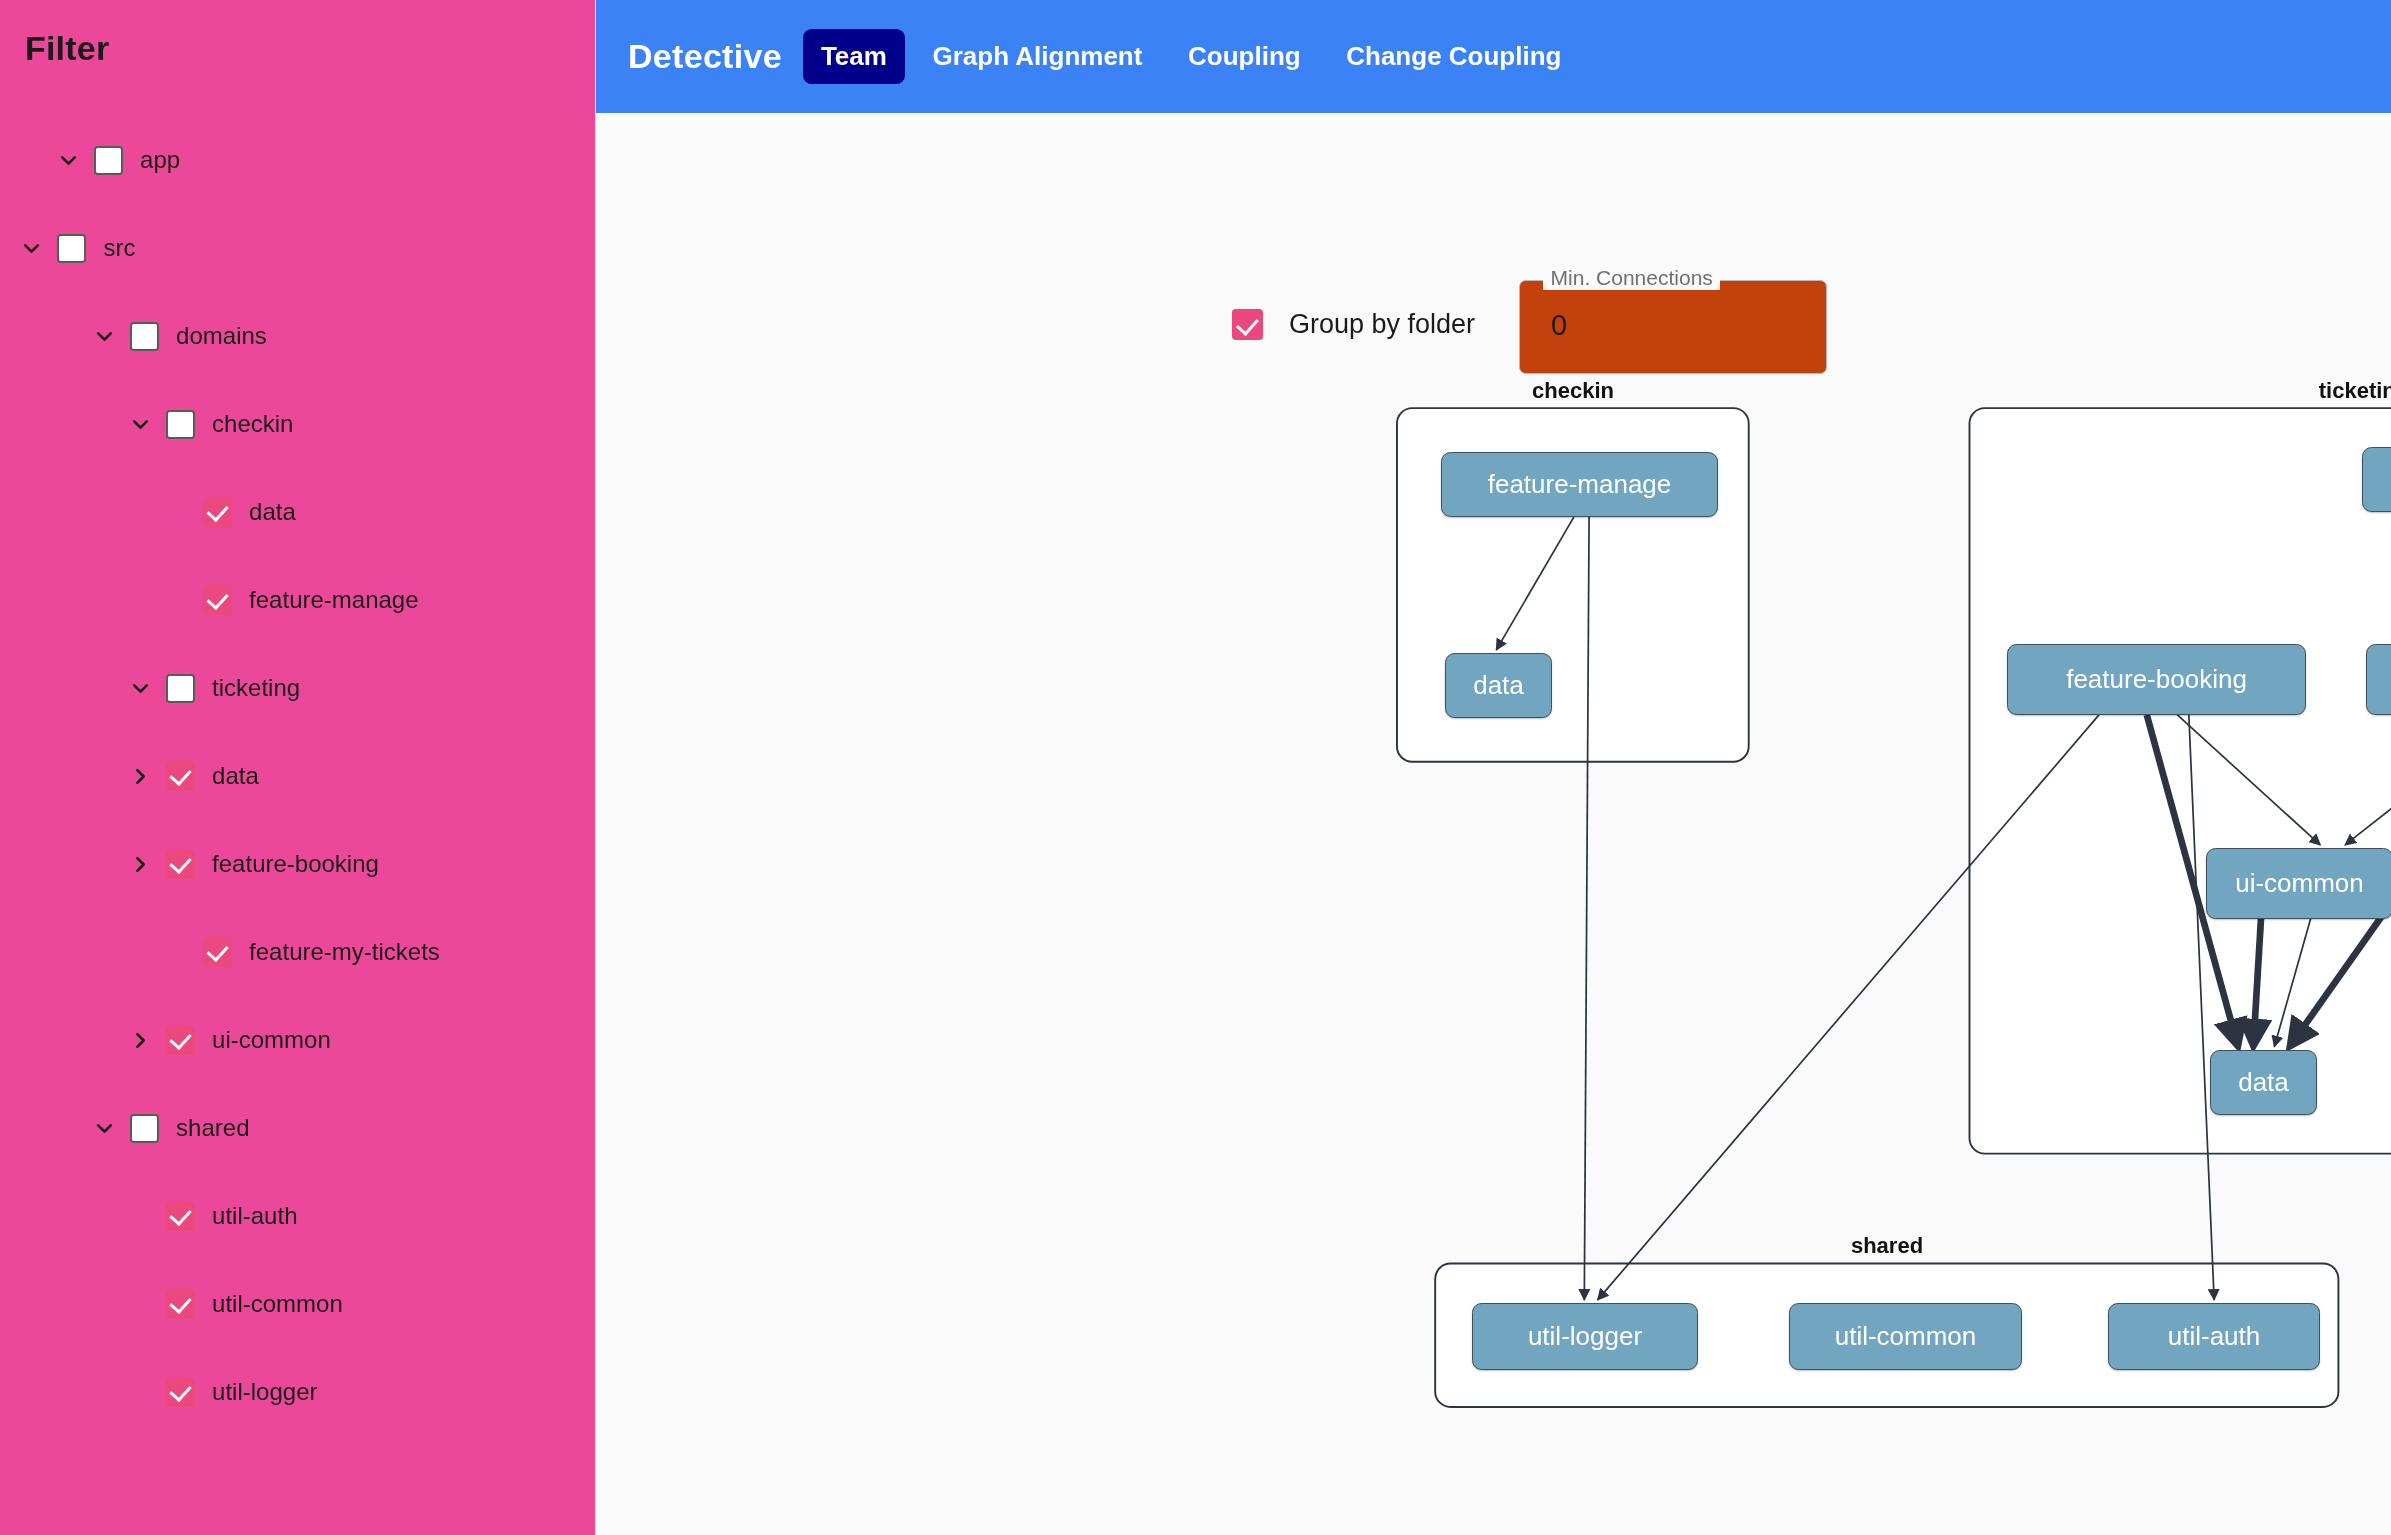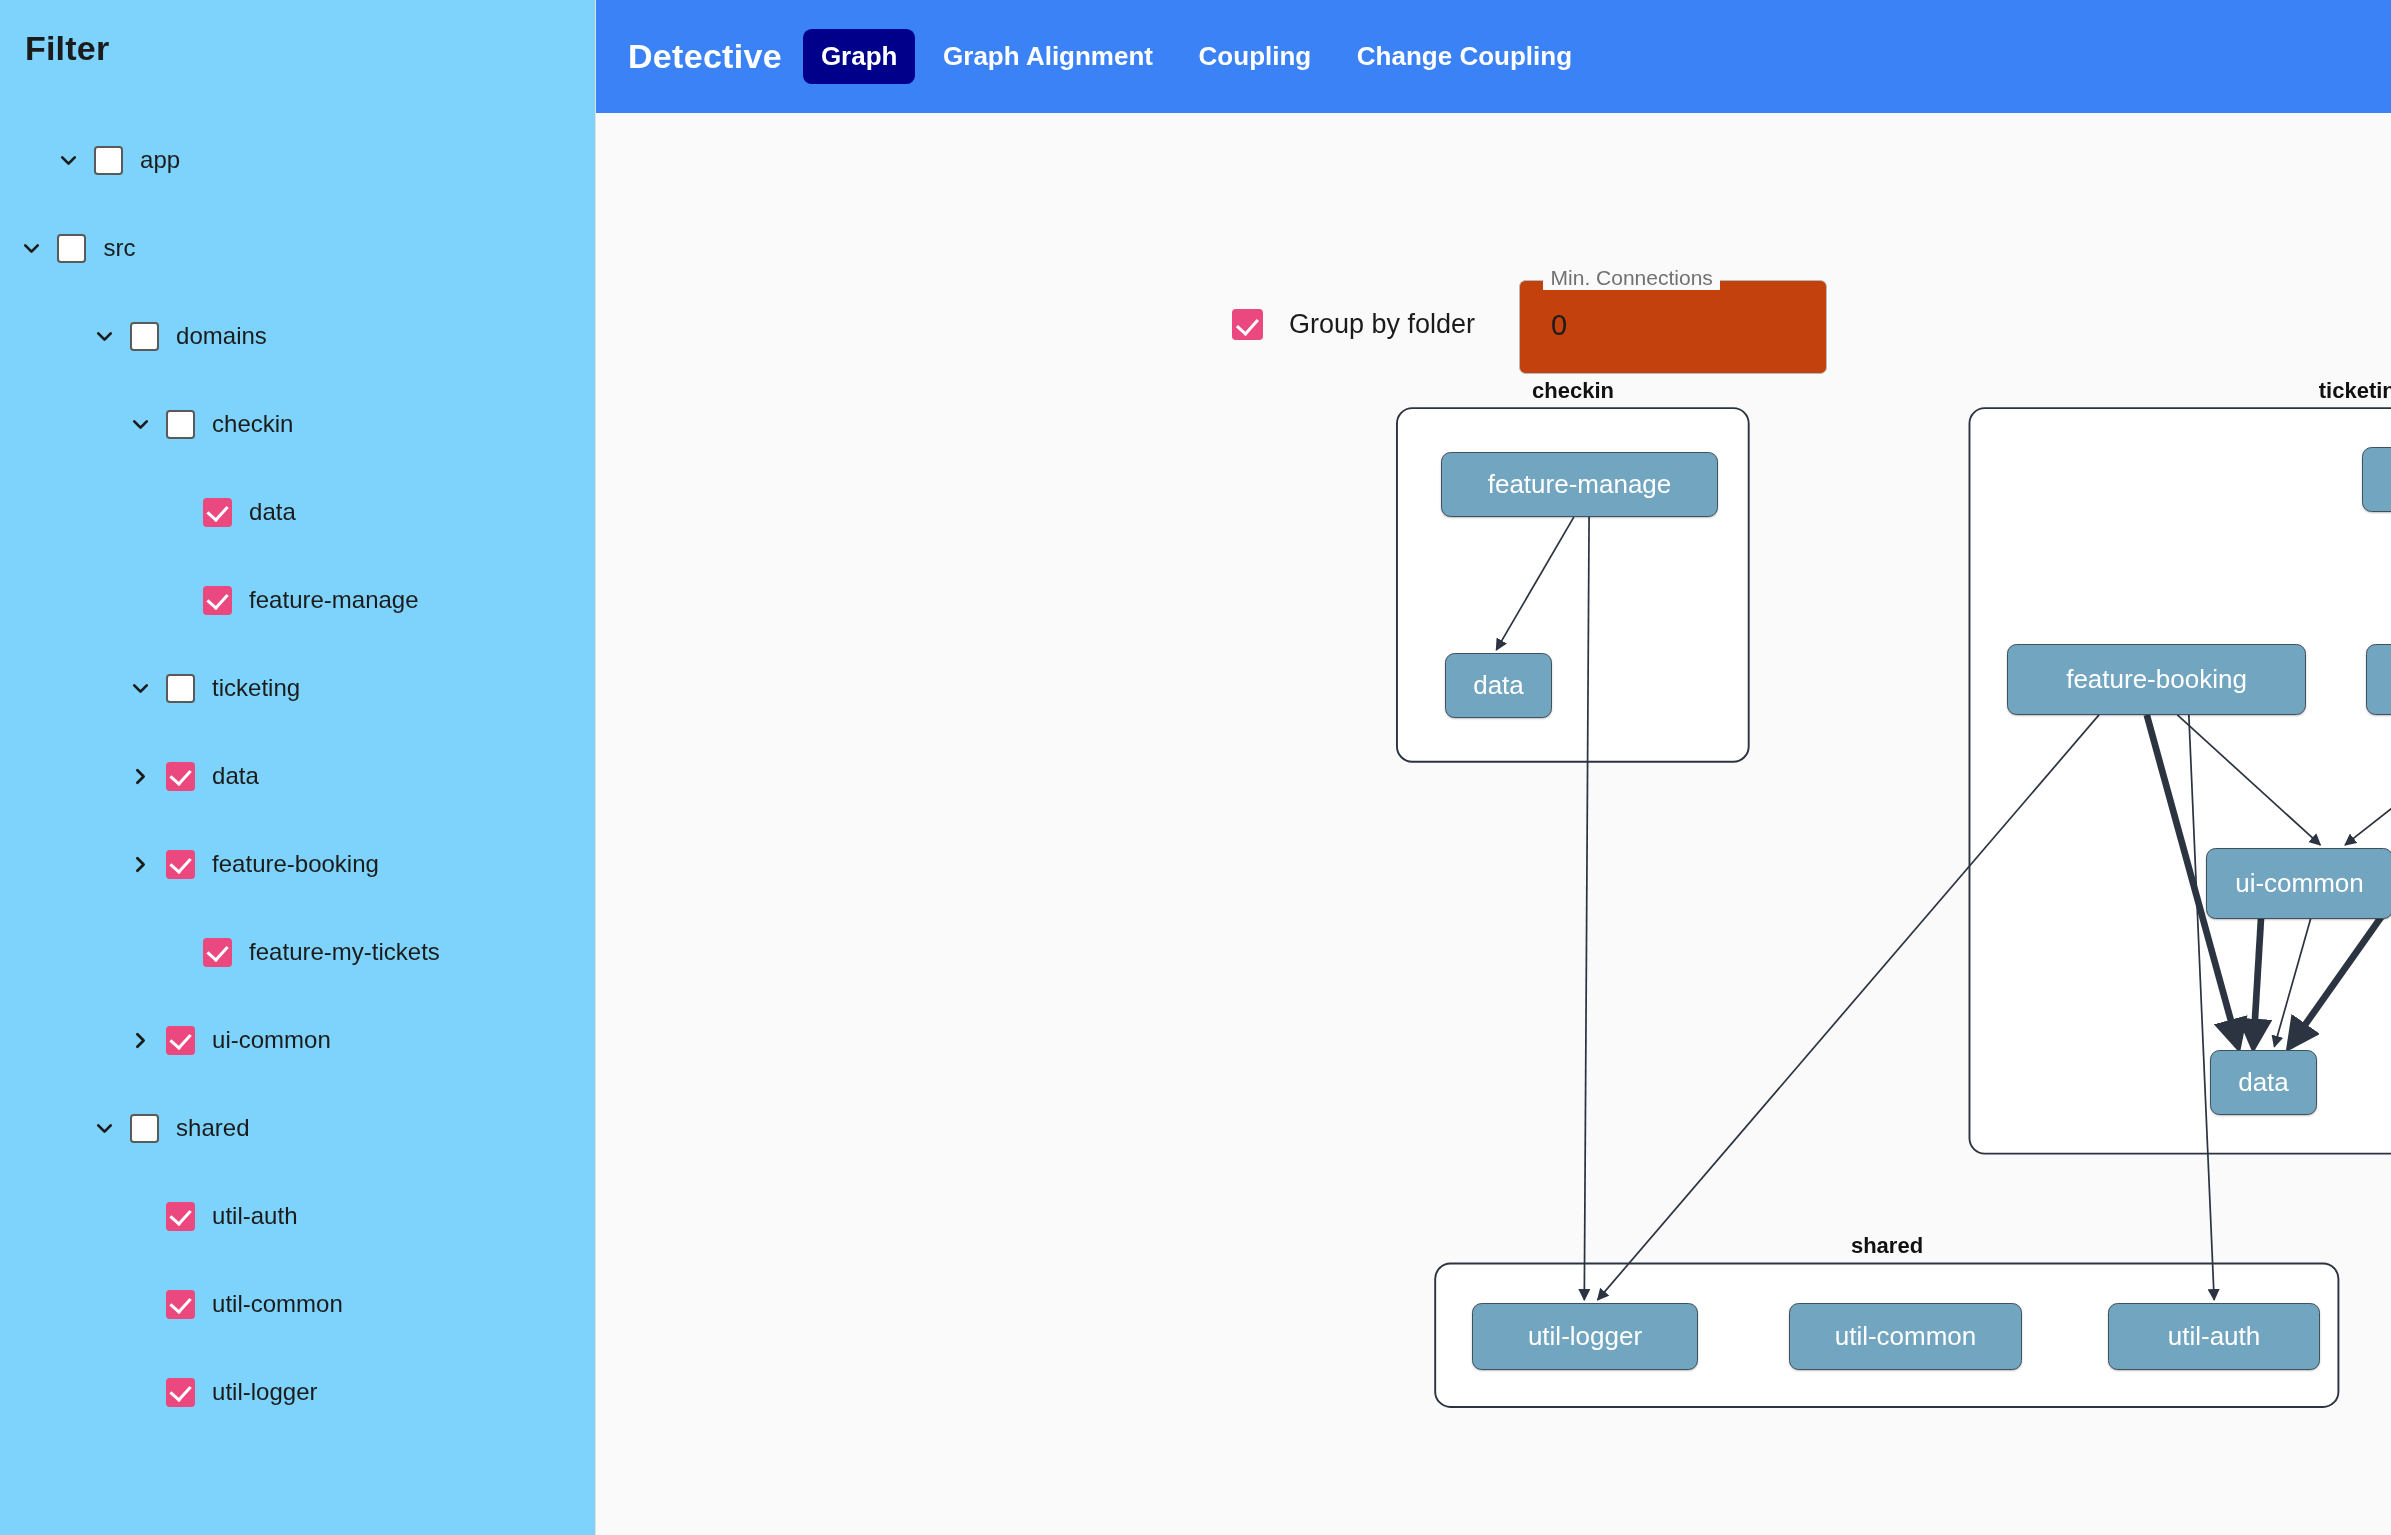--- a/index.html
+++ b/index.html
@@ -8,21 +8,21 @@
     width: 2392px; height: 1535px;
     background: #ffffff;
     font-family: "Liberation Sans", sans-serif;
     overflow: hidden;
   }
   #app { position: relative; width: 2392px; height: 1535px; display: flex; }
 
   
   #sidebar {
     width: 596px; height: 1535px;
-    background: #7dd3fc;
+    background: #ec4899;
     border-right: 1.9px solid #e0e0e0;
     position: relative; flex: 0 0 596px;
     overflow: hidden;
   }
   #filter-title {
     position: absolute; left: 25px; top: 29px;
     font-size: 34px; font-weight: 700; color: #1b1b1b;
     letter-spacing: 0.2px;
   }
   .tree { position: absolute; left: 0; top: 143px; width: 596px; }
@@ -264,21 +264,21 @@
           <span class="cb on"></span>
           <span class="tree-label">util-logger</span>
         </div>
       </div>
   </div>
 
   <div id="main">
 
     <div id="appbar">
       <div id="brand">Detective</div>
-      <div id="navtabs"><button class="navtab active">Graph</button><button class="navtab">Graph Alignment</button><button class="navtab">Coupling</button><button class="navtab">Change Coupling</button></div>
+      <div id="navtabs"><button class="navtab active">Team</button><button class="navtab">Graph Alignment</button><button class="navtab">Coupling</button><button class="navtab">Change Coupling</button></div>
     </div>
 
     <div id="controls">
       <div id="groupby">
         <span class="cb on"></span>
         <span id="groupby-label">Group by folder</span>
       </div>
       <div id="minconn">
         <span id="minconn-legend">Min. Connections</span>
         <input id="minconn-value" value="0" style="">

